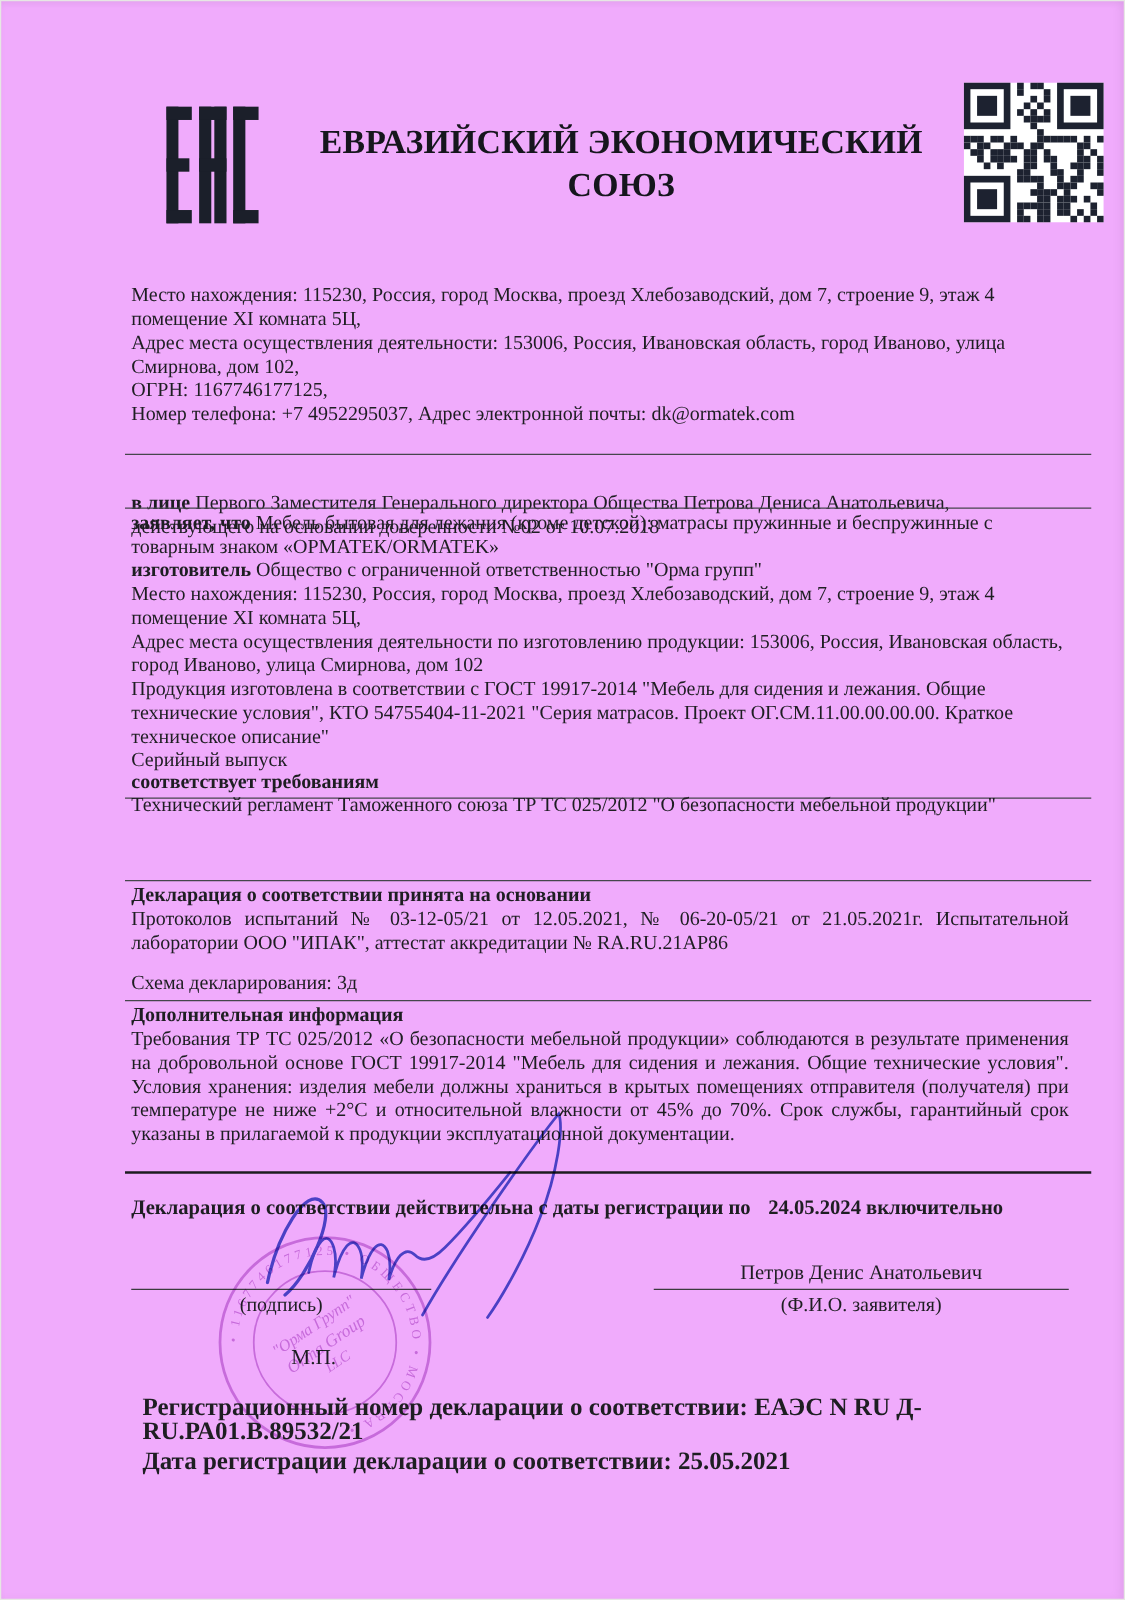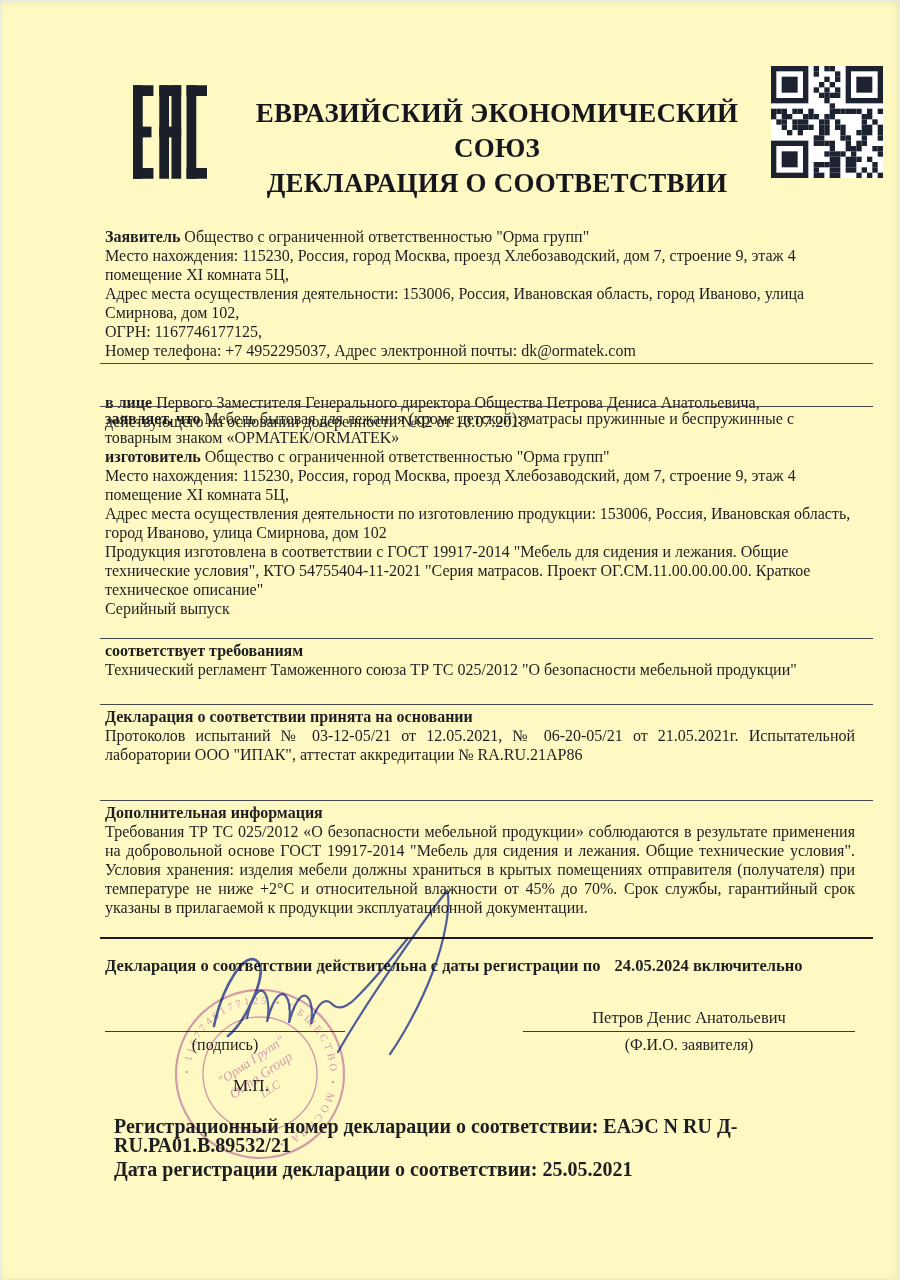--- a/index.html
+++ b/index.html
@@ -1,18 +1,18 @@
 <!DOCTYPE html>
 <html><head>
 <meta charset="utf-8">
 <style>
   html,body{margin:0;padding:0;background:#d9d9d6;}
   .page{
     position:relative;width:900px;height:1280px;margin:0 auto;
-    background:#fef9c3;overflow:hidden;
+    background:#f0abfc;overflow:hidden;
     font-family:"Liberation Serif","DejaVu Serif",serif;
     color:#1e1e22;font-size:16px;line-height:19px;
     box-shadow:inset 0 0 0 1px #e7e7e4, inset -4px 0 8px rgba(0,0,0,.05), inset 0 3px 6px rgba(0,0,0,.04);
   }
   .abs{position:absolute;}
   .blk{position:absolute;left:105px;width:750px;}
   .b{font-weight:bold;}
   .just{text-align:justify;}
   .lead{font-weight:bold;}
   .title{
@@ -46,21 +46,20 @@
       <rect x="27" y="0" width="22.5" height="11"></rect>
       <rect x="27" y="42.5" width="22.5" height="11"></rect>
       <rect x="55" y="0" width="10" height="96"></rect>
       <rect x="55" y="0" width="21" height="11"></rect>
       <rect x="55" y="85" width="21" height="11"></rect>
     </g>
   </svg>
 
   <div class="title">
     <div>ЕВРАЗИЙСКИЙ ЭКОНОМИЧЕСКИЙ СОЮЗ</div>
-    <div>ДЕКЛАРАЦИЯ О СООТВЕТСТВИИ</div>
   </div>
 
   <svg class="abs" style="left:771px;top:66px;" width="112" height="112" viewBox="0 0 110 110">
     <rect x="0" y="0" width="110" height="110" fill="#ffffff"></rect>
     <g class="modules">
         <rect x="41.904761904761905" y="0" width="5.238095238095238" height="5.238095238095238" fill="#1d2230"></rect>
         <rect x="52.38095238095238" y="0" width="5.238095238095238" height="5.238095238095238" fill="#1d2230"></rect>
         <rect x="57.61904761904762" y="0" width="5.238095238095238" height="5.238095238095238" fill="#1d2230"></rect>
         <rect x="41.904761904761905" y="5.238095238095238" width="5.238095238095238" height="5.238095238095238" fill="#1d2230"></rect>
         <rect x="62.85714285714286" y="5.238095238095238" width="5.238095238095238" height="5.238095238095238" fill="#1d2230"></rect>
@@ -191,21 +190,20 @@
         <rect x="73.33333333333333" y="0" width="36.666666666666664" height="36.666666666666664" fill="#1d2230"></rect>
         <rect x="78.57142857142857" y="5.238095238095238" width="26.19047619047619" height="26.19047619047619" fill="#fff"></rect>
         <rect x="83.80952380952381" y="10.476190476190476" width="15.714285714285715" height="15.714285714285715" fill="#1d2230"></rect>
         <rect x="0" y="73.33333333333333" width="36.666666666666664" height="36.666666666666664" fill="#1d2230"></rect>
         <rect x="5.238095238095238" y="78.57142857142857" width="26.19047619047619" height="26.19047619047619" fill="#fff"></rect>
         <rect x="10.476190476190476" y="83.80952380952381" width="15.714285714285715" height="15.714285714285715" fill="#1d2230"></rect>
       </g>
   </svg>
 
   <div class="blk" style="top:227px;">
-    <div><span class="lead">Заявитель</span> <span>Общество с ограниченной ответственностью "Орма групп"</span></div>
     <div>Место нахождения: 115230, Россия, город Москва, проезд Хлебозаводский, дом 7, строение 9, этаж 4 помещение XI комната 5Ц,</div>
     <div>Адрес места осуществления деятельности: 153006, Россия, Ивановская область, город Иваново, улица Смирнова, дом 102,</div>
     <div>ОГРН: 1167746177125,</div>
     <div>Номер телефона: +7 4952295037, Адрес электронной почты: dk@ormatek.com</div>
   </div>
 
   <div class="rule" style="top:363px;"></div>
 
   <div class="blk" style="top:367px;margin-top:26px;">
     <span class="lead">в лице</span> <span>Первого Заместителя Генерального директора Общества Петрова Дениса Анатольевича, действующего на основании доверенности №02 от 10.07.2018</span>
@@ -217,32 +215,33 @@
     <div><span class="lead">заявляет, что</span> <span>Мебель бытовая для лежания (кроме детской): матрасы пружинные и беспружинные с товарным знаком «ОРМАТЕК/ORMATEK»</span></div>
     <div><span class="lead">изготовитель</span> <span>Общество с ограниченной ответственностью "Орма групп"</span></div>
     <div>Место нахождения: 115230, Россия, город Москва, проезд Хлебозаводский, дом 7, строение 9, этаж 4 помещение XI комната 5Ц,</div>
     <div>Адрес места осуществления деятельности по изготовлению продукции: 153006, Россия, Ивановская область, город Иваново, улица Смирнова, дом 102</div>
     <div>Продукция изготовлена в соответствии с ГОСТ 19917-2014 "Мебель для сидения и лежания. Общие технические условия", КТО 54755404-11-2021 "Серия  матрасов. Проект ОГ.СМ.11.00.00.00.00. Краткое техническое описание"</div>
     <div>Серийный выпуск</div>
   </div>
 
   <div class="rule" style="top:638px;"></div>
 
-  <div class="blk" style="top:641px;">
+  <div class="blk" style="top:616px;">
     <div class="b">соответствует требованиям</div>
     <div class="just">Технический регламент Таможенного союза ТР ТС 025/2012 "О безопасности мебельной продукции"</div>
   </div>
 
   <div class="rule" style="top:704px;"></div>
 
   <div class="blk" style="top:707px;">
     <div class="b">Декларация о соответствии принята на основании</div>
     <div class="just">Протоколов испытаний № 03-12-05/21 от 12.05.2021, № 06-20-05/21  от 21.05.2021г. Испытательной лаборатории ООО "ИПАК", аттестат аккредитации № RA.RU.21АР86</div>
   </div>
 
+  <div class="blk" style="top:777px;">Схема декларирования: 3д</div>
 
   <div class="rule" style="top:800px;"></div>
 
   <div class="blk" style="top:803px;">
     <div class="b">Дополнительная информация</div>
     <div class="just">Требования ТР ТС 025/2012 «О безопасности мебельной продукции» соблюдаются в результате применения на добровольной основе ГОСТ 19917-2014 "Мебель для сидения и лежания. Общие технические условия". Условия хранения: изделия мебели должны храниться в крытых помещениях отправителя (получателя) при температуре не ниже +2°С и относительной влажности от 45% до 70%. Срок службы, гарантийный срок указаны в прилагаемой к продукции эксплуатационной документации.</div>
   </div>
 
   <div class="rule thick" style="top:937px;"></div>
 

